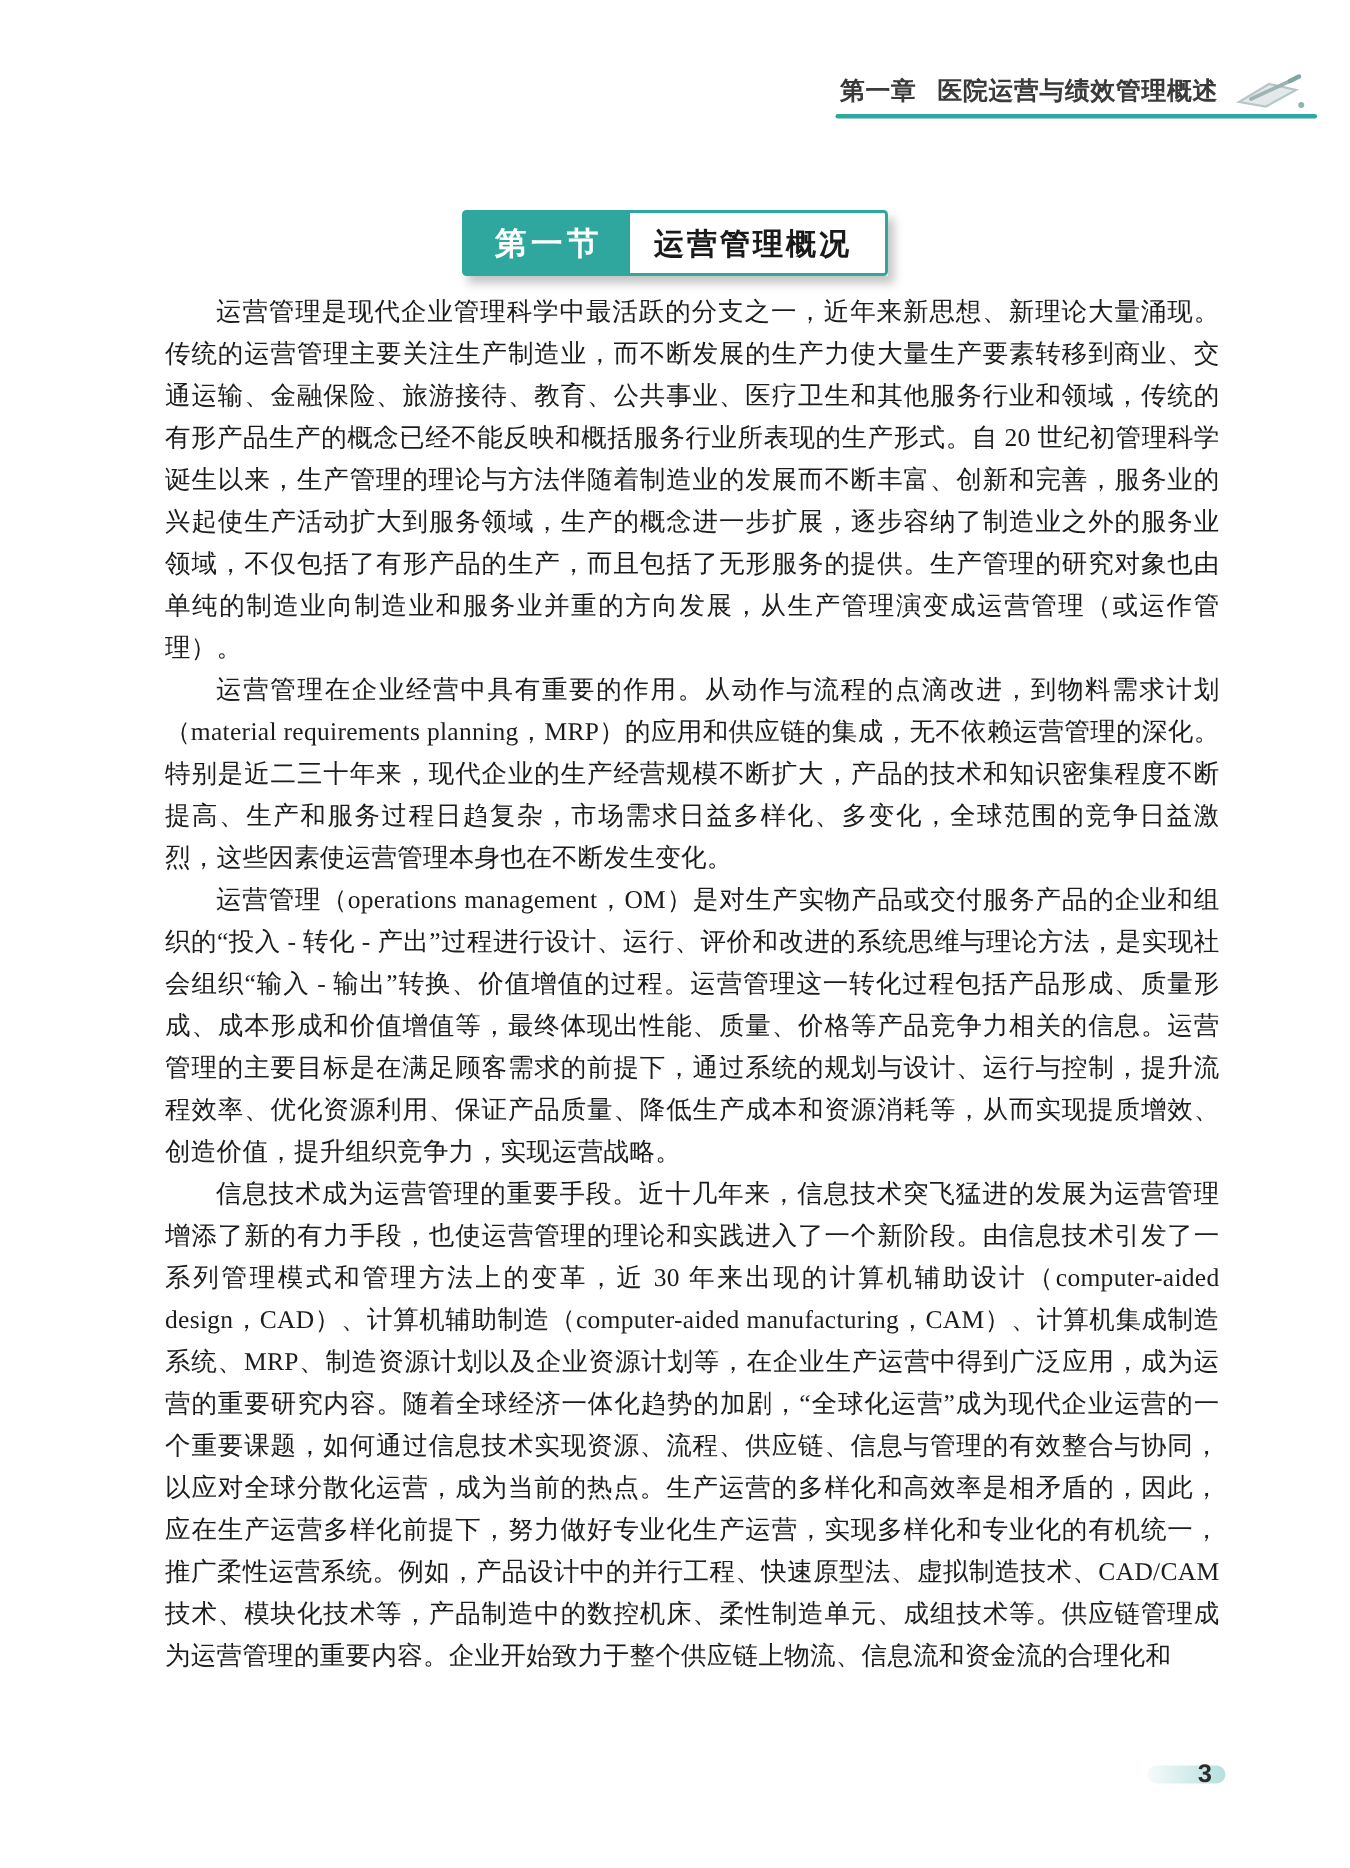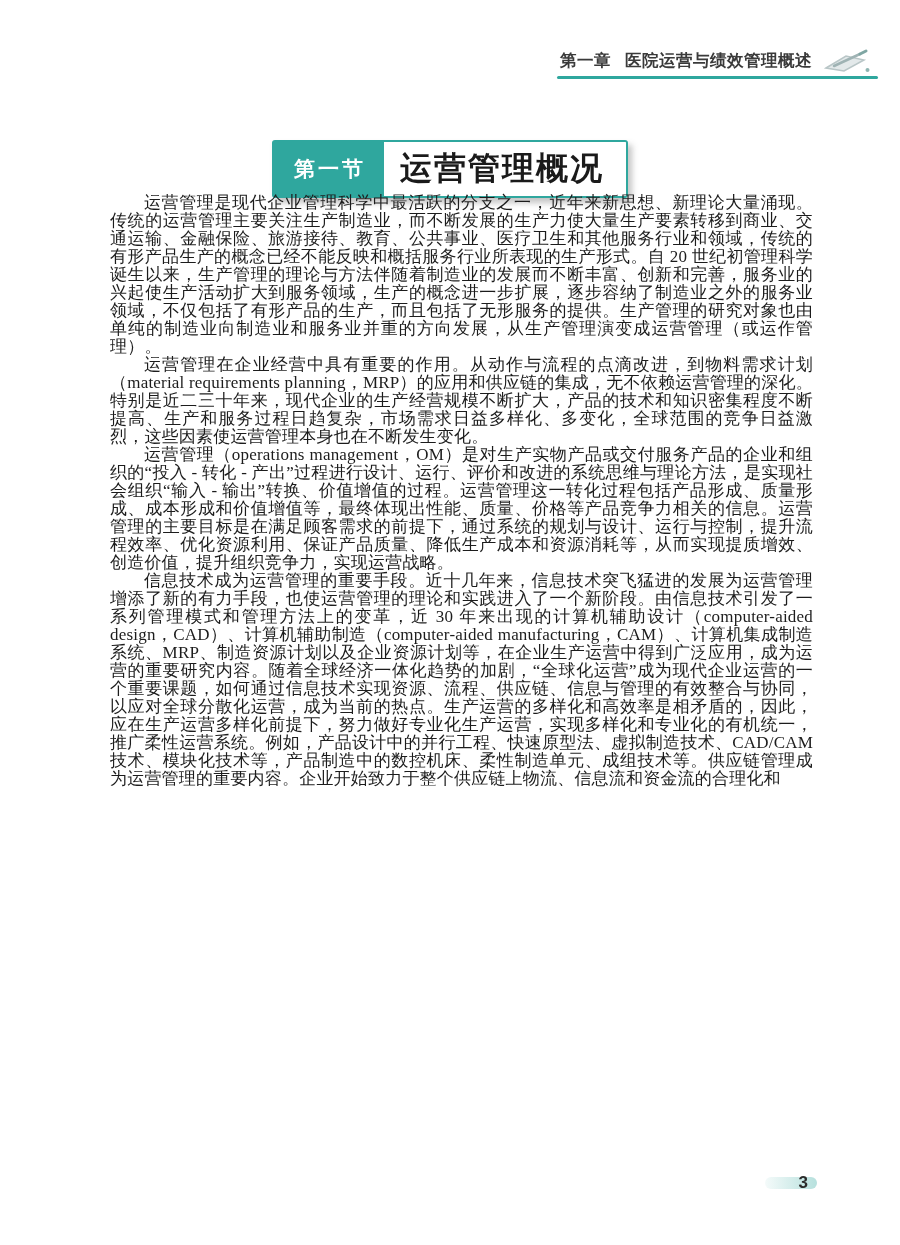--- a/index.html
+++ b/index.html
@@ -77,36 +77,36 @@
     display: flex;
     align-items: center;
     border-radius: 3px 0 0 3px;
   }
   .section-title {
     background: #ffffff;
     border: 2px solid #2fa79e;
     border-left: none;
     color: #1a1a1a;
     font-weight: bold;
-    font-size: 32px;
+    font-size: 20px;
     letter-spacing: 2px;
     padding: 5px 22px 5px 16px;
     display: flex;
     align-items: center;
     border-radius: 0 3px 3px 0;
   }
 
   
   .body-text {
     position: absolute;
     top: 194px;
     left: 110px;
     width: 703px;
     font-size: 17px;
-    line-height: 18px;
+    line-height: 28px;
     color: #1c1c1c;
     text-align: justify;
     letter-spacing: 0.2px;
   }
   .body-text p {
     margin: 0;
     text-indent: 2em;
   }
 
   

